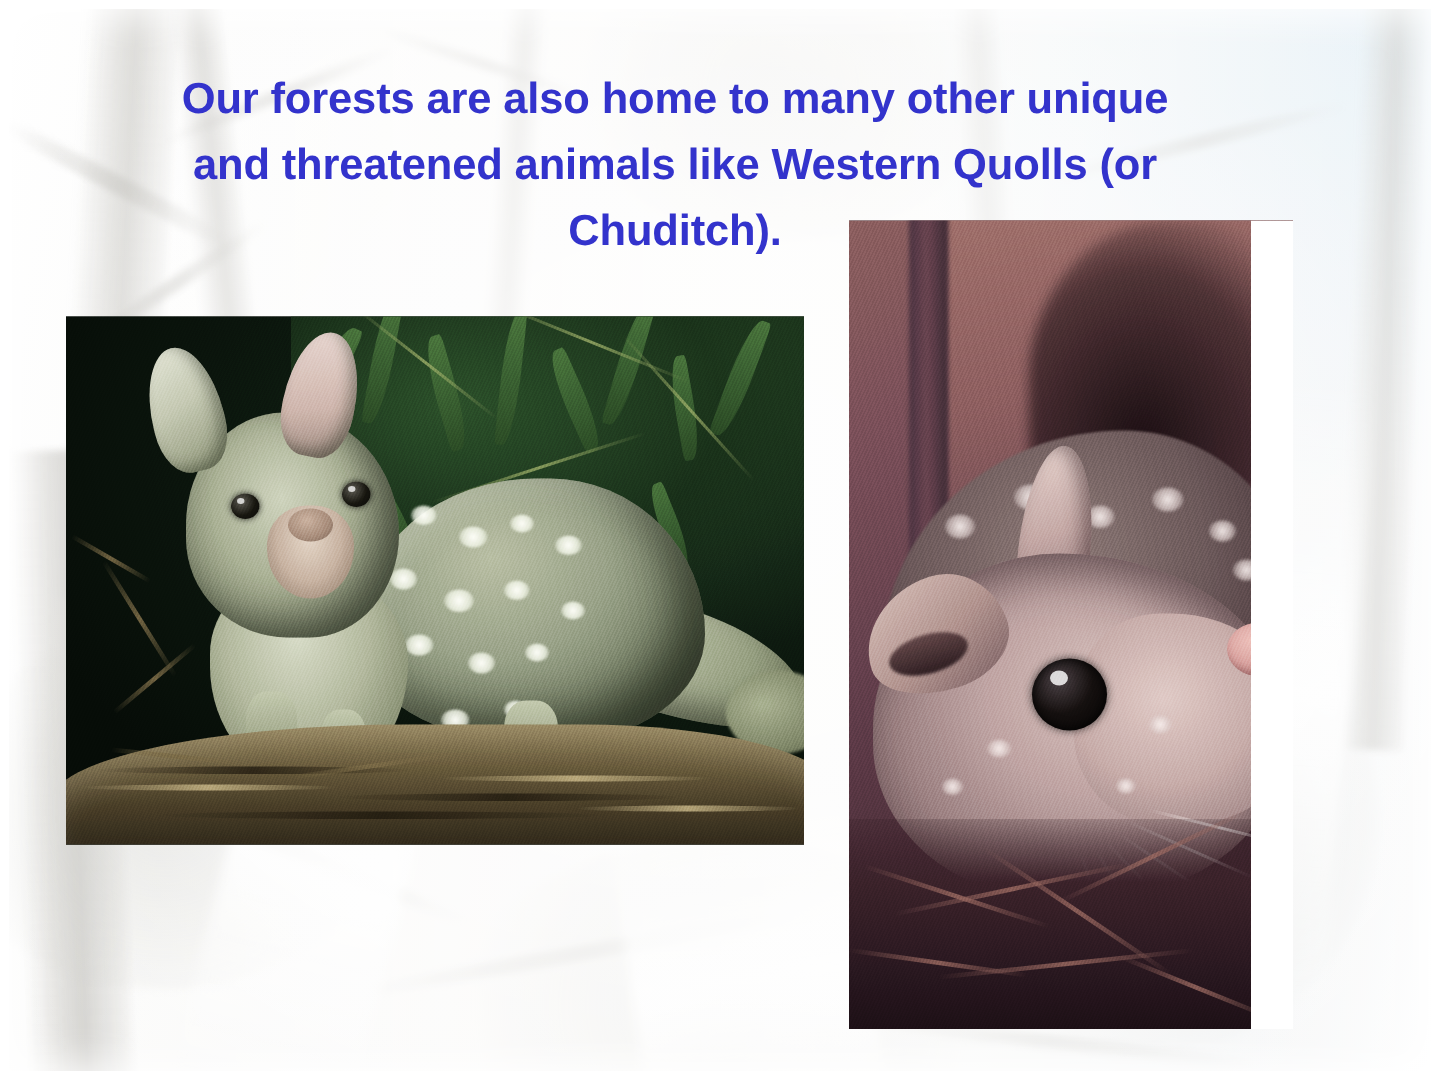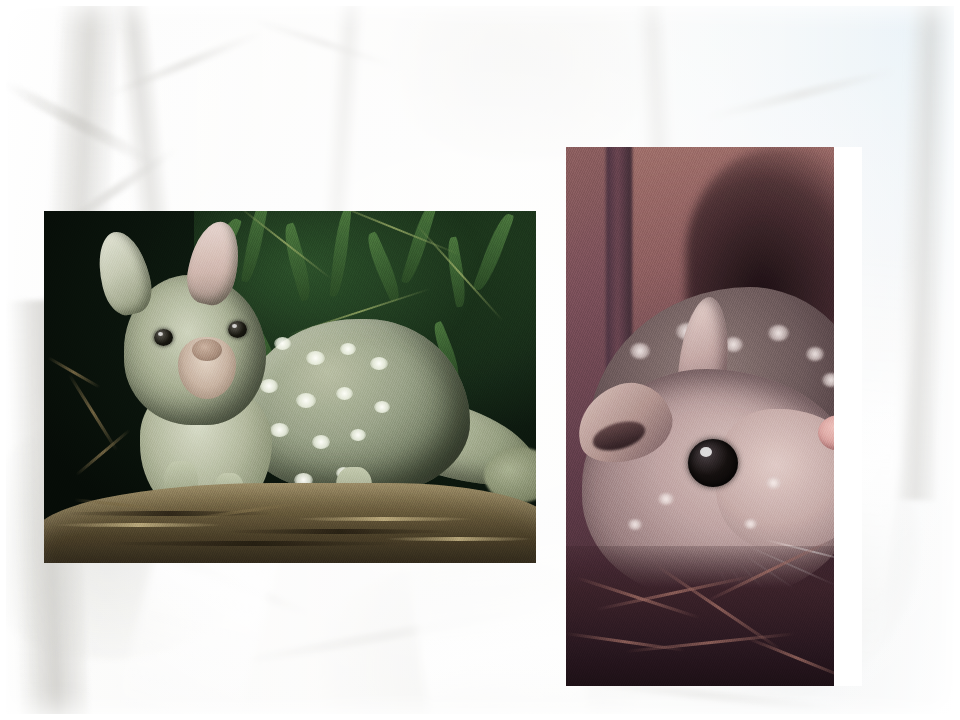--- a/index.html
+++ b/index.html
@@ -420,20 +420,25 @@
     <div class="leafmass" style="left:380px; top:-40px; width:280px; height:200px;"></div>
 
     <div class="streak" style="left:150px; top:430px; width:120px; height:300px; transform:rotate(14deg);"></div>
     <div class="streak" style="left:420px; top:520px; width:160px; height:260px; transform:rotate(-8deg);"></div>
     <div class="streak" style="left:760px; top:250px; width:140px; height:420px; transform:rotate(5deg);"></div>
   </div>
 
   <div class="bg-whitewash"></div>
   <div class="bg-vignette"></div>
 
+  <div id="title">
+    <div>Our forests are also home to many other unique</div>
+    <div>and threatened animals like Western Quolls (or</div>
+    <div>Chuditch).</div>
+  </div>
 
   <div id="photo-left" class="photo">
     <div class="scene">
       <div class="lp-dark"></div>
 
       <div class="lp-foliage">
         <div class="leaf" style="left:18px;  top:14px;  width:16px; height:74px; transform:rotate(24deg);"></div>
         <div class="leaf" style="left:54px;  top:-4px;  width:14px; height:86px; transform:rotate(10deg);"></div>
         <div class="leaf" style="left:96px;  top:22px;  width:15px; height:78px; transform:rotate(-16deg);"></div>
         <div class="leaf" style="left:140px; top:6px;   width:13px; height:90px; transform:rotate(6deg);"></div>

